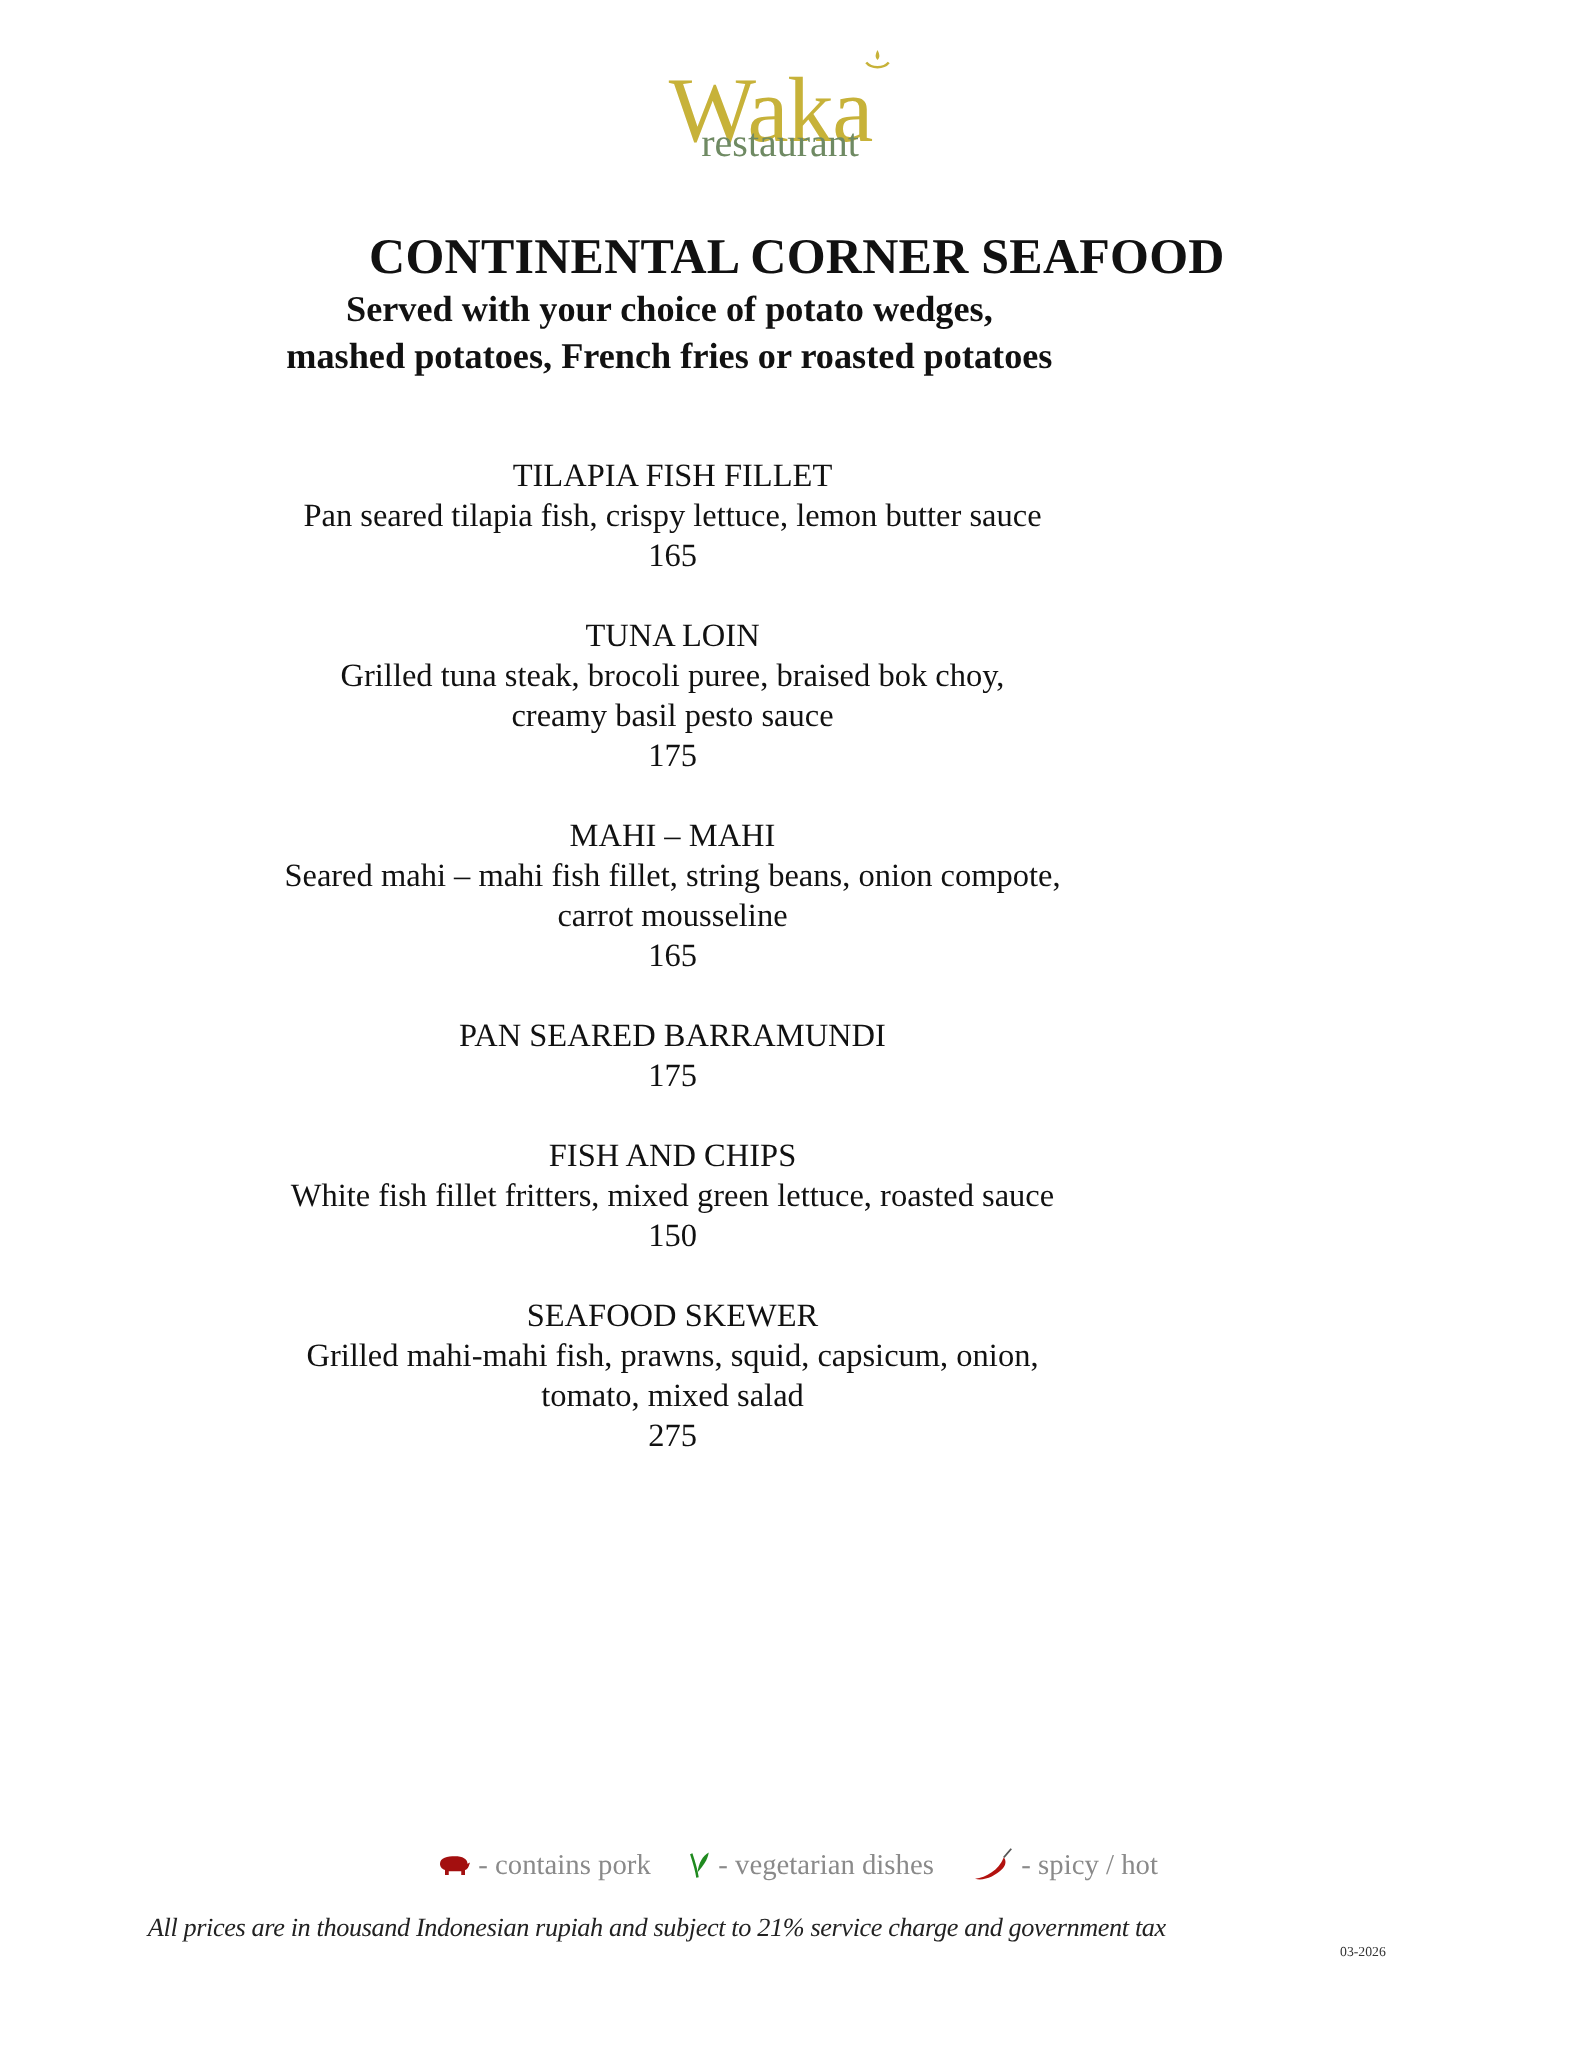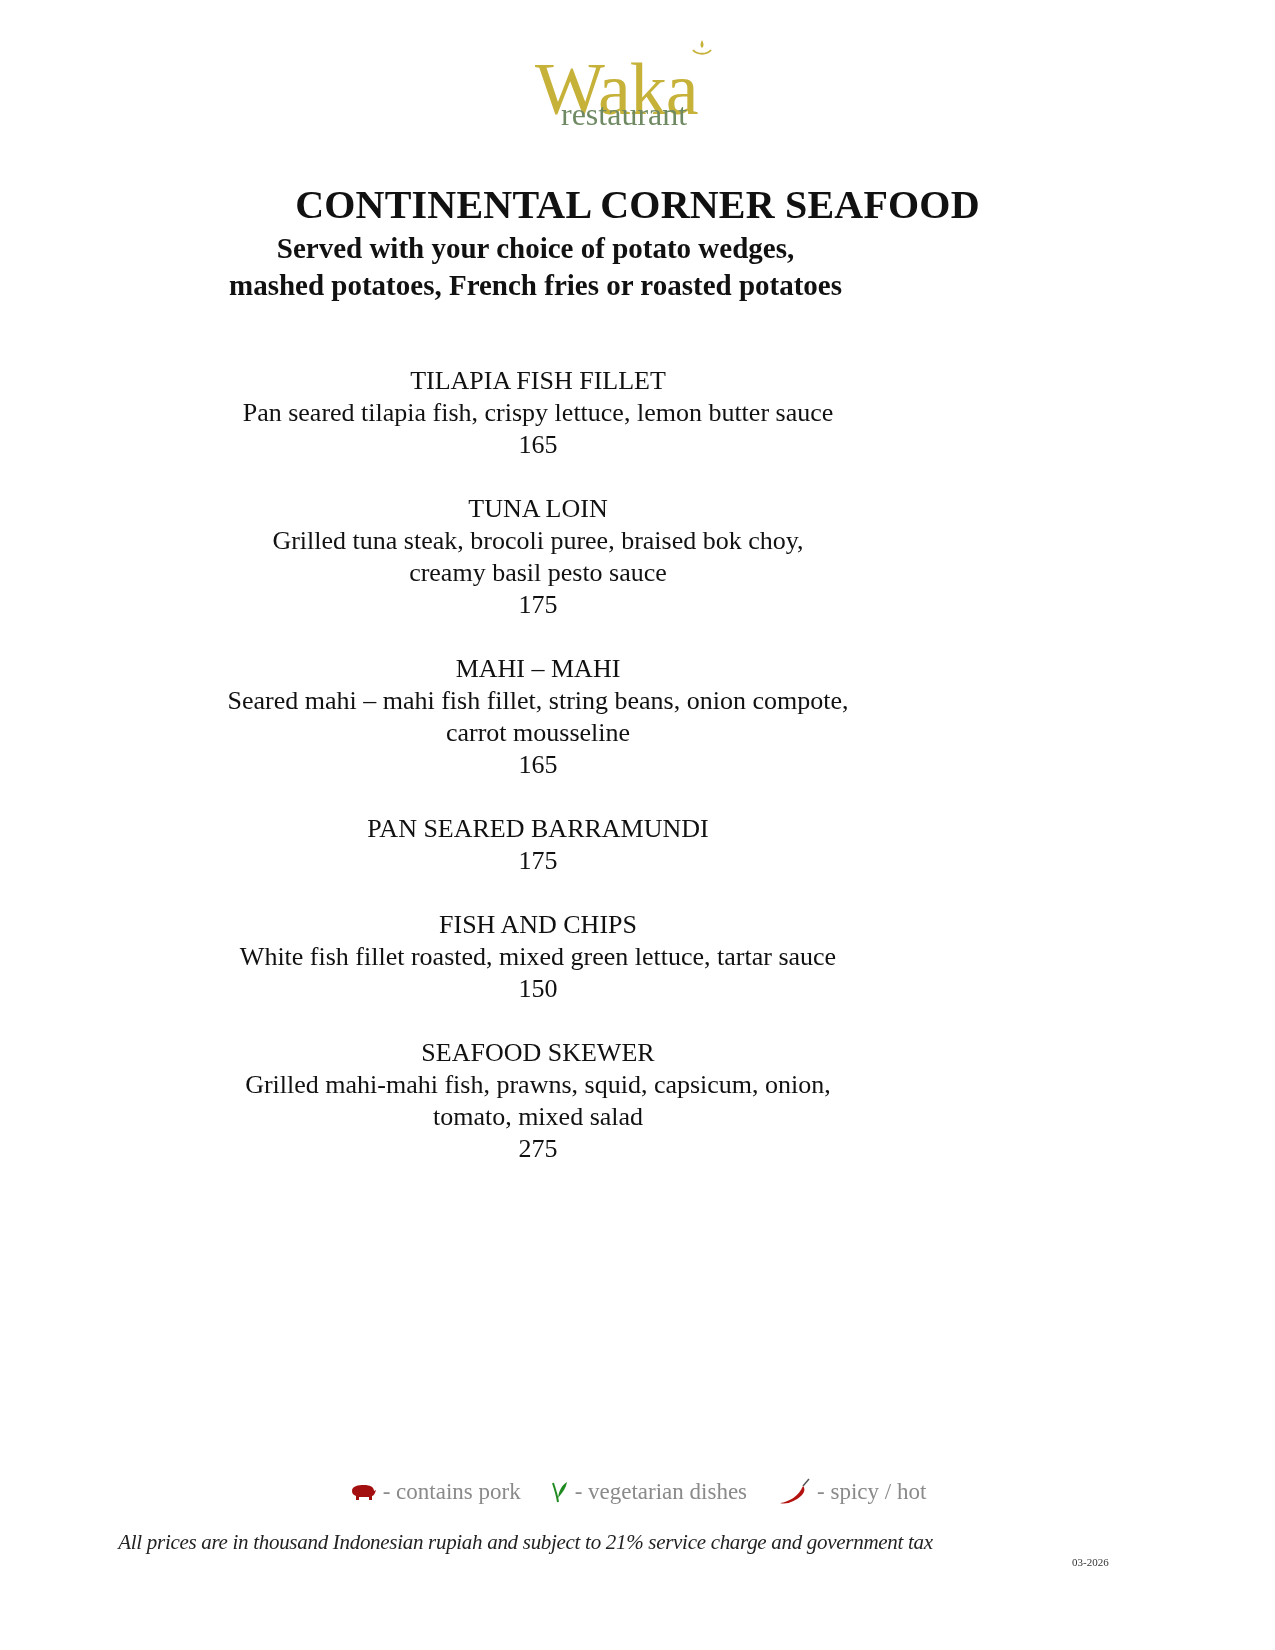--- a/index.html
+++ b/index.html
@@ -84,21 +84,21 @@
     <span class="item-desc">Seared mahi – mahi fish fillet, string beans, onion compote,</span>
     <span class="item-desc">carrot mousseline</span>
     <span class="item-price">165</span>
   </div>
   <div class="item">
     <span class="item-name">PAN SEARED BARRAMUNDI</span>
     <span class="item-price">175</span>
   </div>
   <div class="item">
     <span class="item-name">FISH AND CHIPS</span>
-    <span class="item-desc">White fish fillet roasted, mixed green lettuce, tartar sauce</span>
+    <span class="item-desc">White fish fillet fritters, mixed green lettuce, roasted sauce</span>
     <span class="item-price">150</span>
   </div>
   <div class="item">
     <span class="item-name">SEAFOOD SKEWER</span>
     <span class="item-desc">Grilled mahi-mahi fish, prawns, squid, capsicum, onion,</span>
     <span class="item-desc">tomato, mixed salad</span>
     <span class="item-price">275</span>
   </div>
 </div>
 

